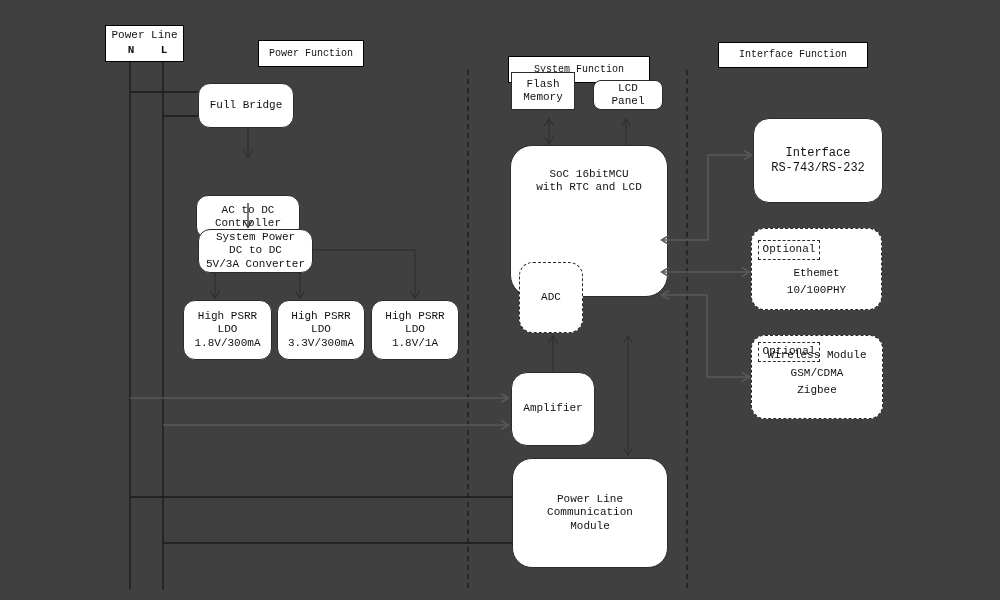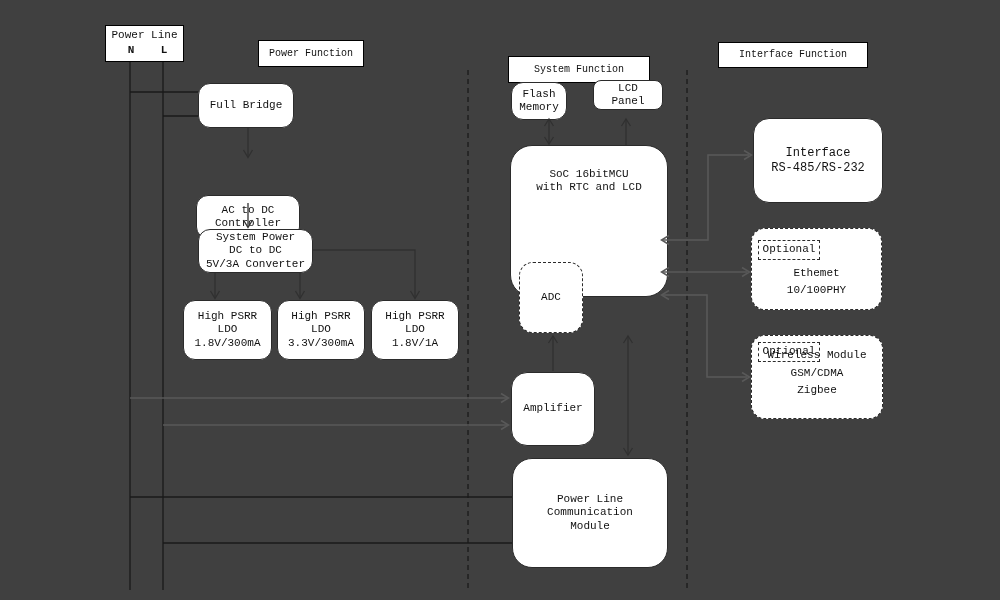--- a/index.html
+++ b/index.html
@@ -42,38 +42,38 @@
   <div class="box" style="left:183px;top:300px;width:89px;height:60px;">High PSRR
 LDO
 1.8V/300mA</div>
   <div class="box" style="left:277px;top:300px;width:88px;height:60px;">High PSRR
 LDO
 3.3V/300mA</div>
   <div class="box" style="left:371px;top:300px;width:88px;height:60px;">High PSRR
 LDO
 1.8V/1A</div>
 
-  <div class="box" style="left:511px;top:82px;width:56px;height:38px;border-radius:12px;">Flash
+  <div class="box" style="left:511px;top:72px;width:64px;height:38px;border-radius:0;">Flash
 Memory</div>
   <div class="box" style="left:593px;top:80px;width:70px;height:30px;border-radius:8px;">LCD
 Panel</div>
 
   <div class="box toplabel" style="left:510px;top:145px;width:158px;height:152px;border-radius:22px;padding-top:22px;">
     <span style="white-space:pre-line;">SoC 16bitMCU
 with RTC and LCD</span>
   </div>
   <div class="box dashed" style="left:519px;top:262px;width:64px;height:71px;border-radius:14px;">ADC</div>
 
   <div class="box" style="left:511px;top:372px;width:84px;height:74px;border-radius:16px;text-align:right;">Amplifier</div>
   <div class="box" style="left:512px;top:458px;width:156px;height:110px;border-radius:20px;">Power Line
 Communication
 Module</div>
 
   <div class="box" style="left:753px;top:118px;width:130px;height:85px;border-radius:16px;font-size:12px;">Interface
-RS-485/RS-232</div>
+RS-743/RS-232</div>
 
   <div class="box dashed" style="left:751px;top:228px;width:131px;height:82px;border-radius:14px;">
     <div class="optional" style="left:6px;top:11px;width:62px;height:20px;">Optional</div>
     <div class="freetext" style="top:36px;">Ethemet
 10/100PHY</div>
   </div>
 
   <div class="box dashed" style="left:751px;top:335px;width:132px;height:84px;border-radius:14px;">
     <div class="optional" style="left:6px;top:6px;width:62px;height:20px;">Optional</div>
     <div class="freetext" style="top:11px;line-height:1.6;">Wireless Module

